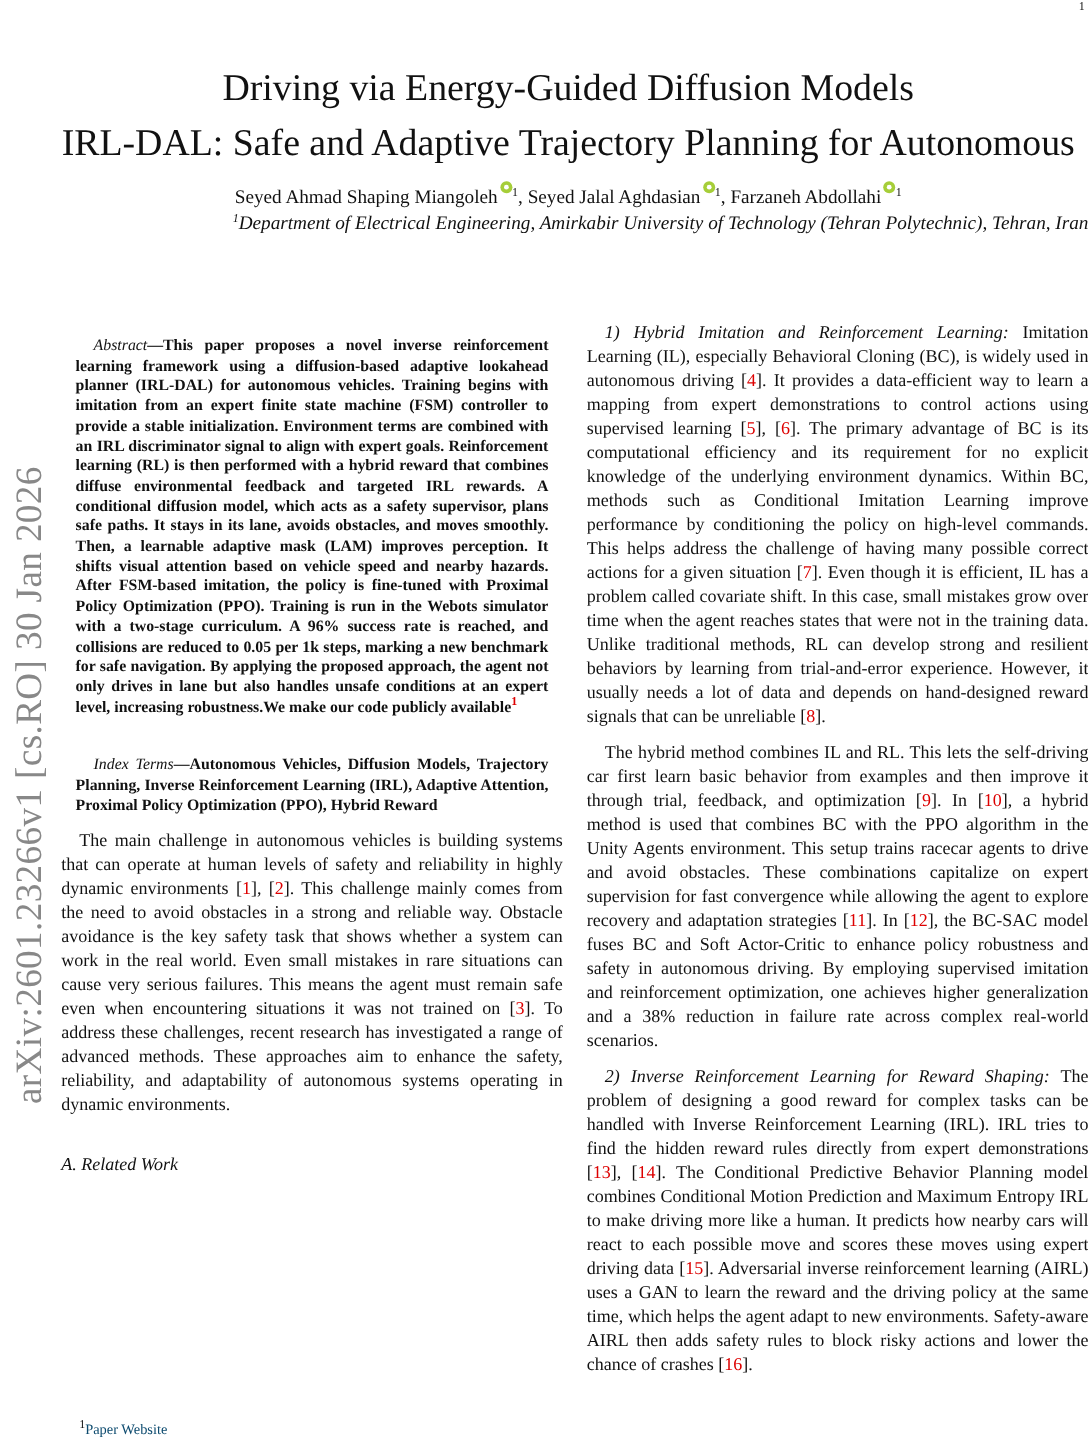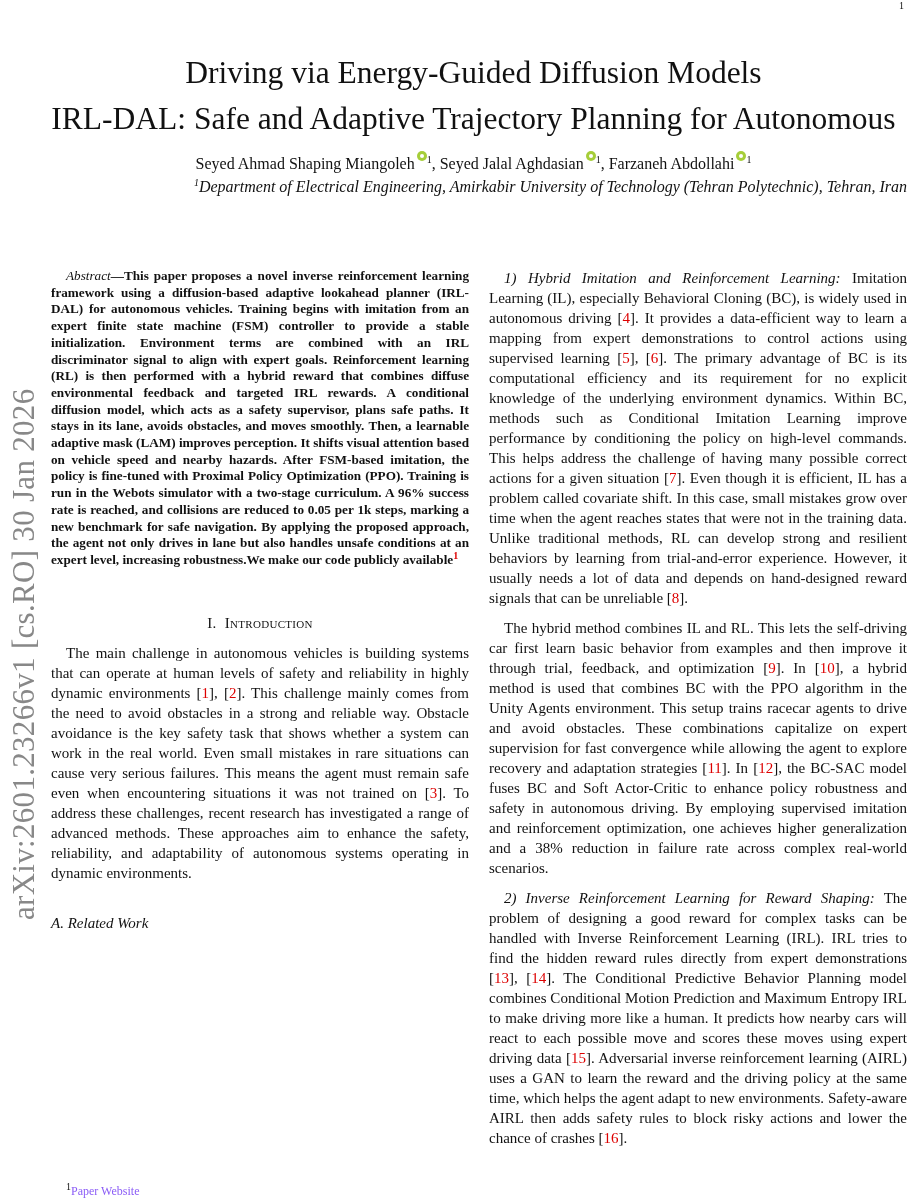--- a/index.html
+++ b/index.html
@@ -12,28 +12,28 @@
            font-size:31.5px; line-height:46px; }
   .authors { position:absolute; top:153px; left:40px; width:867px; text-align:center; font-size:16px; line-height:22px; }
   .affil { position:absolute; top:176px; left:40px; width:867px; text-align:right; font-size:16px; line-height:22px;font-style:italic; }
   sup { font-size:10px; vertical-align:super; line-height:0; }
   .orcid { display:inline-block; width:10px; height:10px; border-radius:50%; background:#a6ce39;
            vertical-align:super; position:relative; top:-2px; margin-left:2px; }
   .orcid::after { content:""; position:absolute; left:3px; top:3px; width:4px; height:4px; border-radius:50%; background:#fff; }
   .col { position:absolute; width:418px; font-size:15px; line-height:20px; text-align:justify; }
   .left { left:51px; top:268px; }
   .right { left:489px; top:268px; }
-  .abs { font-weight:bold; font-size:13.2px; line-height:16.7px; text-indent:15px; margin:0; text-align:justify; }
+  .abs { font-weight:bold; font-size:13.2px; line-height:16.7px; text-indent:15px; margin:12px; text-align:justify; }
   .abs i { font-weight:normal; }
   p { margin:0; text-indent:15px; }
   .section { text-align:center; margin:36px 0 10px 0; font-size:15px; letter-spacing:0.3px; }
   .sc { font-variant:small-caps; }
   .subsec { font-style:italic; margin:30px 0 8px 0; }
   .cite { color:#d00; }
-  .link { color:#8b5cf6; }
+  .link { color:#0c4a6e; }
   .footnote { position:absolute; left:66px; top:1184px; font-size:12px; }
   .gap { height:10px; }
 </style>
 </head>
 <body>
 
 <div class="pagenum">1</div>
 <div class="arxiv">arXiv:2601.23266v1  [cs.RO]  30 Jan 2026</div>
 
 <div class="title">
@@ -44,22 +44,22 @@
 <div class="authors">
   <span>Seyed Ahmad Shaping Miangoleh</span><span class="orcid"></span><sup>1</sup>,
   <span>Seyed Jalal Aghdasian</span><span class="orcid"></span><sup>1</sup>,
   <span>Farzaneh Abdollahi</span><span class="orcid"></span><sup>1</sup>
 </div>
 <div class="affil"><sup>1</sup><span>Department of Electrical Engineering, Amirkabir University of Technology (Tehran Polytechnic), Tehran, Iran</span></div>
 
 <div class="col left">
   <p class="abs"><i>Abstract</i>—<span>This paper proposes a novel inverse reinforcement learning framework using a diffusion-based adaptive lookahead planner (IRL-DAL) for autonomous vehicles. Training begins with imitation from an expert finite state machine (FSM) controller to provide a stable initialization. Environment terms are combined with an IRL discriminator signal to align with expert goals. Reinforcement learning (RL) is then performed with a hybrid reward that combines diffuse environmental feedback and targeted IRL rewards. A conditional diffusion model, which acts as a safety supervisor, plans safe paths. It stays in its lane, avoids obstacles, and moves smoothly. Then, a learnable adaptive mask (LAM) improves perception. It shifts visual attention based on vehicle speed and nearby hazards. After FSM-based imitation, the policy is fine-tuned with Proximal Policy Optimization (PPO). Training is run in the Webots simulator with a two-stage curriculum. A 96% success rate is reached, and collisions are reduced to 0.05 per 1k steps, marking a new benchmark for safe navigation. By applying the proposed approach, the agent not only drives in lane but also handles unsafe conditions at an expert level, increasing robustness.We make our code publicly available</span><sup class="cite">1</sup></p>
   <div style="height:8px"></div>
+  <p class="abs"><i>Index Terms</i>—<span>Autonomous Vehicles, Diffusion Models, Trajectory Planning, Inverse Reinforcement Learning (IRL), Adaptive Attention, Proximal Policy Optimization (PPO), Hybrid Reward</span></p>
 
-  <div class="section"><span>I.</span>&nbsp; <span class="sc">Introduction</span></div>
   <p><span>The main challenge in autonomous vehicles is building systems that can operate at human levels of safety and reliability in highly dynamic environments [</span><span class="cite">1</span>], [<span class="cite">2</span>]<span>. This challenge mainly comes from the need to avoid obstacles in a strong and reliable way. Obstacle avoidance is the key safety task that shows whether a system can work in the real world. Even small mistakes in rare situations can cause very serious failures. This means the agent must remain safe even when encountering situations it was not trained on [</span><span class="cite">3</span><span>]. To address these challenges, recent research has investigated a range of advanced methods. These approaches aim to enhance the safety, reliability, and adaptability of autonomous systems operating in dynamic environments.</span></p>
 
   <div class="subsec">A. Related Work</div>
 </div>
 
 <div class="footnote"><sup>1</sup><span class="link">Paper Website</span></div>
 
 <div class="col right">
   <p><i>1) Hybrid Imitation and Reinforcement Learning:</i><span> Imitation Learning (IL), especially Behavioral Cloning (BC), is widely used in autonomous driving [</span><span class="cite">4</span><span>]. It provides a data-efficient way to learn a mapping from expert demonstrations to control actions using supervised learning [</span><span class="cite">5</span>], [<span class="cite">6</span><span>]. The primary advantage of BC is its computational efficiency and its requirement for no explicit knowledge of the underlying environment dynamics. Within BC, methods such as Conditional Imitation Learning improve performance by conditioning the policy on high-level commands. This helps address the challenge of having many possible correct actions for a given situation [</span><span class="cite">7</span><span>]. Even though it is efficient, IL has a problem called covariate shift. In this case, small mistakes grow over time when the agent reaches states that were not in the training data. Unlike traditional methods, RL can develop strong and resilient behaviors by learning from trial-and-error experience. However, it usually needs a lot of data and depends on hand-designed reward signals that can be unreliable [</span><span class="cite">8</span><span>].</span></p>
   <div class="gap"></div>

